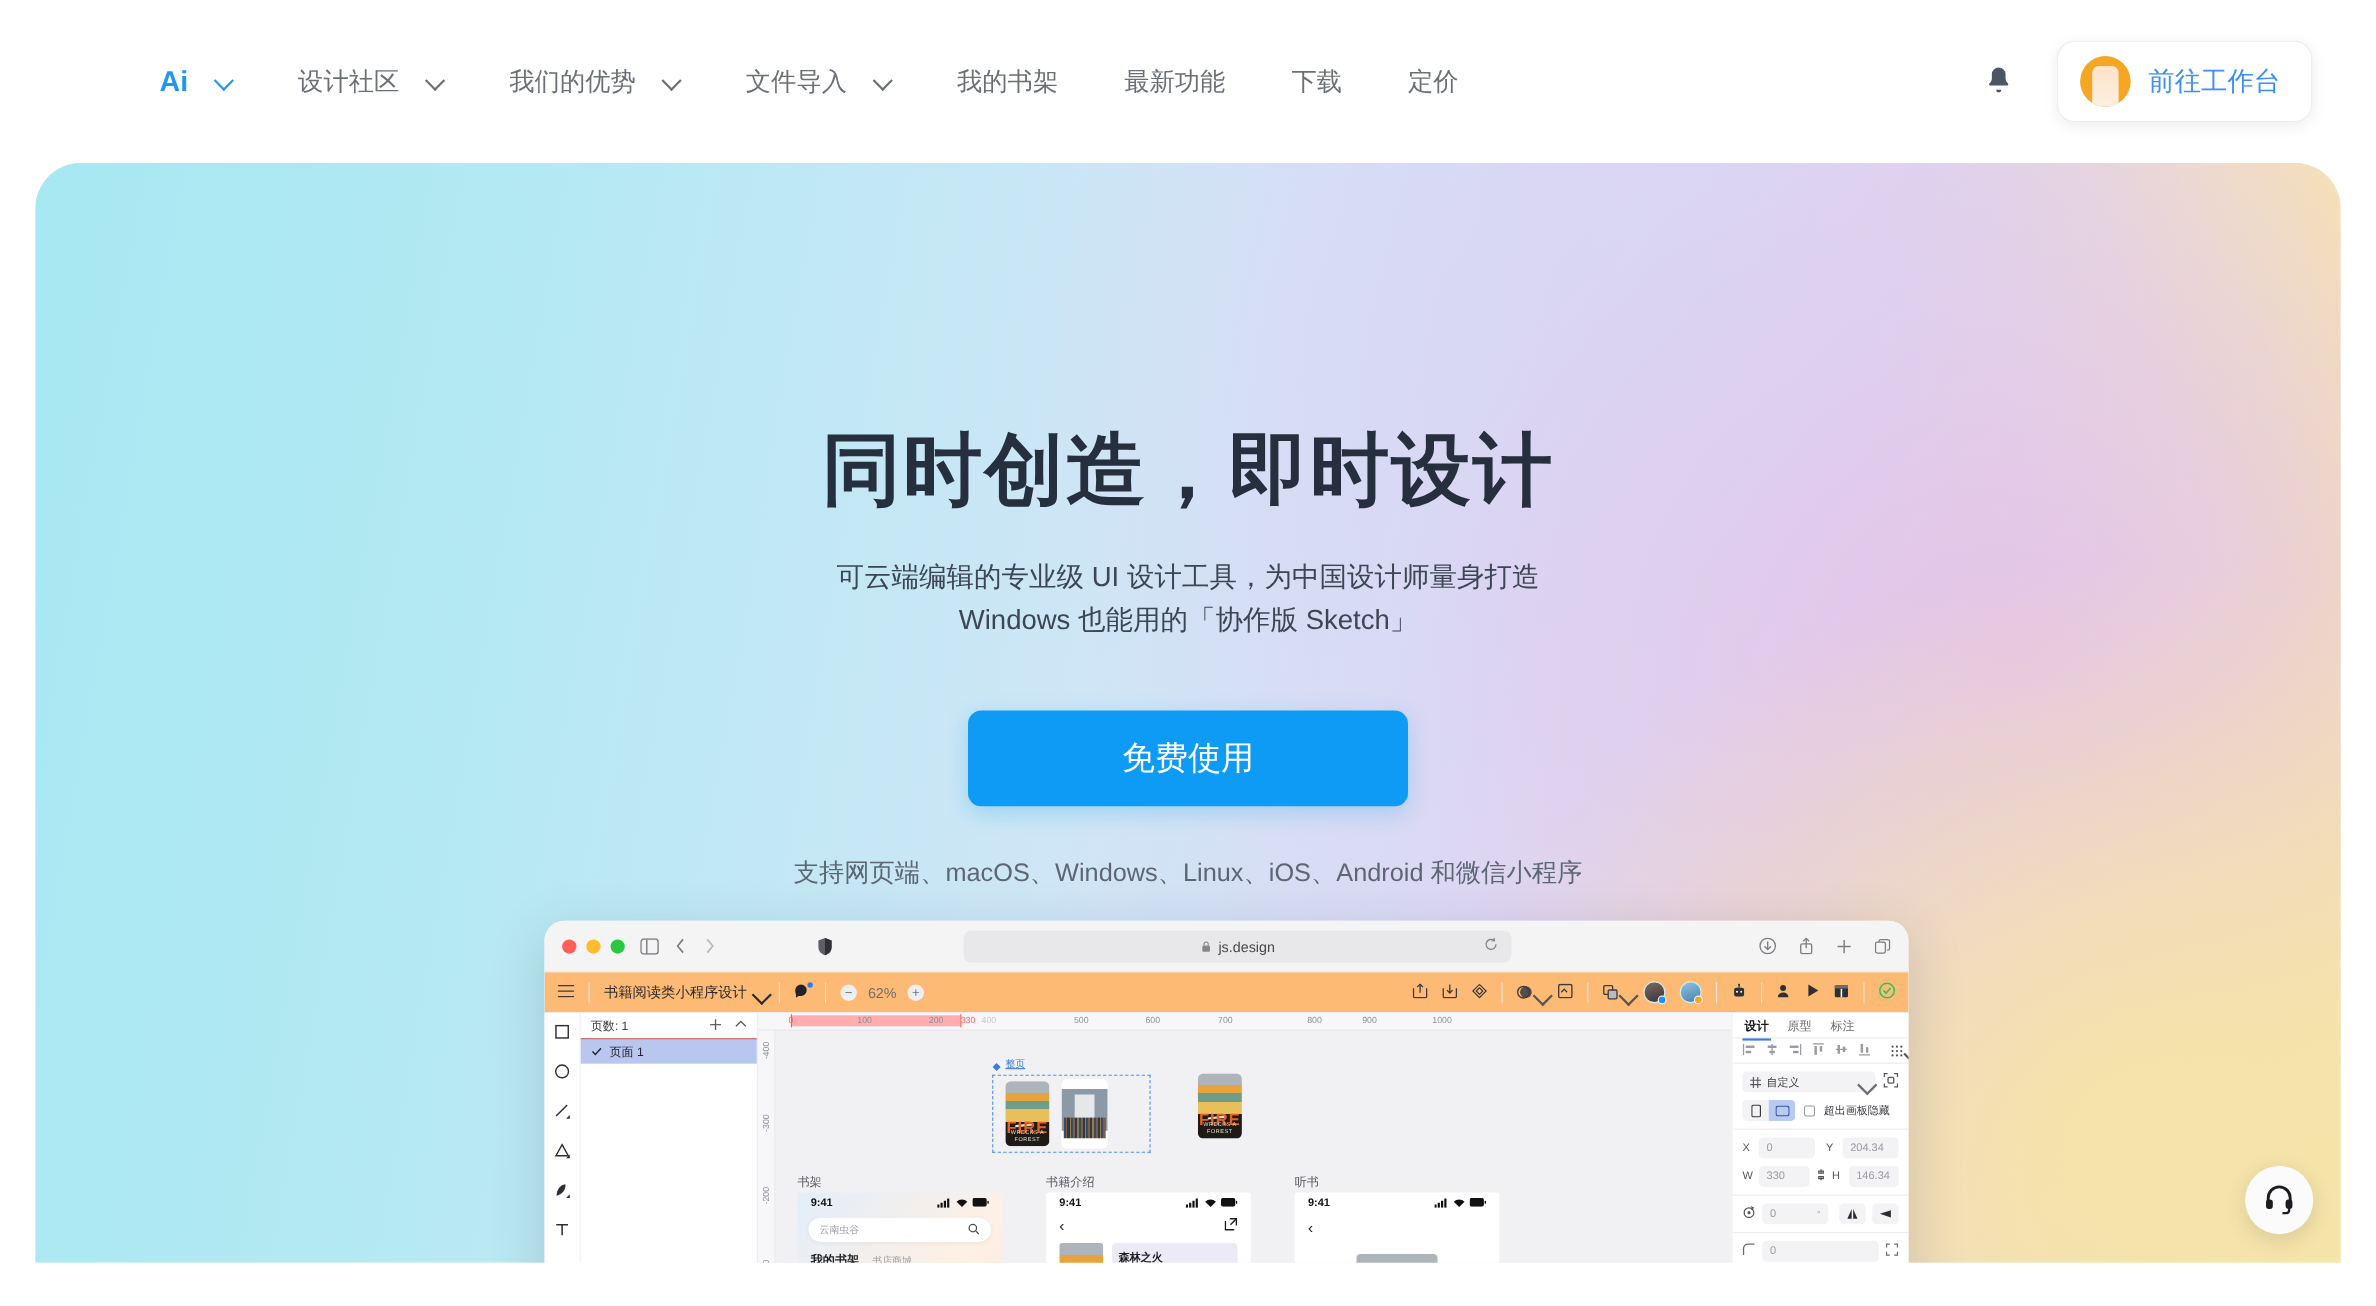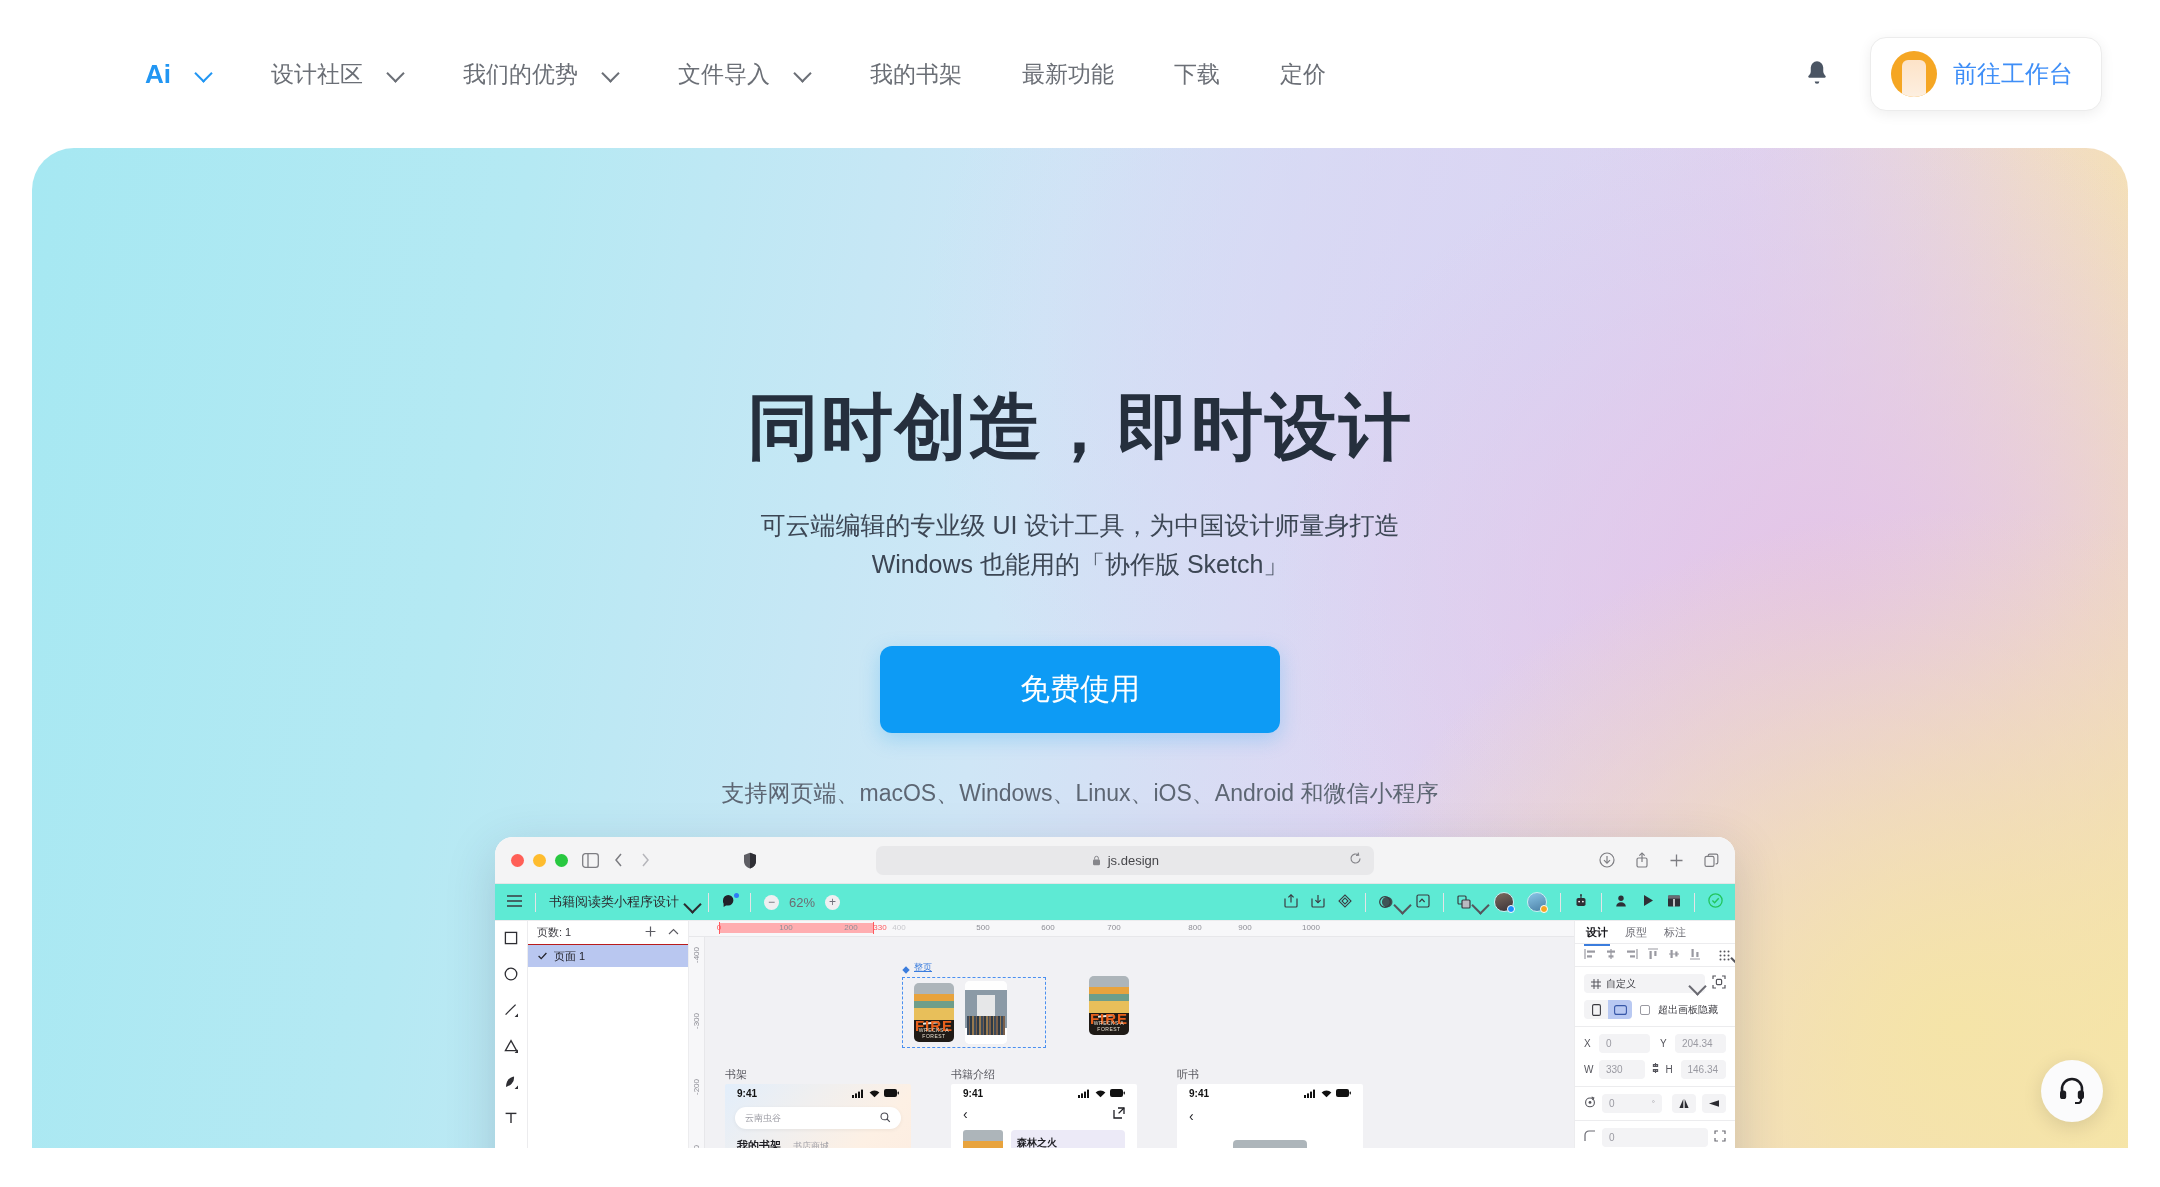--- a/index.html
+++ b/index.html
@@ -125,21 +125,21 @@
     background: #e8e8ea; border-radius: 7px;
     display: flex; align-items: center; justify-content: center; gap: 7px;
     position: relative;
   }
   .url-text { font-size: 13px; color: #47474b; }
   .url-reload { position: absolute; right: 12px; color: #86868b; }
   .chrome-right { display: flex; align-items: center; gap: 20px; margin-left: auto; }
 
   
   .apptb {
-    height: 37px; background: #5eead4; border-bottom: 1px solid #ececee;
+    height: 37px; background: #fdba74; border-bottom: 1px solid #ececee;
     display: flex; align-items: center; padding: 0 12px; gap: 13px; justify-content: space-between;
   }
   .tb-sep { width: 1px; height: 19px; background: #e4e4e6; }
   .docname { font-size: 13px; color: #2c2c30; display: flex; align-items: center; gap: 7px; }
   .zoomgrp { display: flex; align-items: center; gap: 10px; color: #6c6c72; font-size: 13px; }
   .zoombtn { width: 15px; height: 15px; border-radius: 50%; background: #efeff1; color:#70707a;
              display:flex; align-items:center; justify-content:center; font-size: 12px; line-height: 1; cursor: pointer;}
   .tb-right { margin-left: auto; display: flex; align-items: center; gap: 13px; }
   .co-av { width: 20px; height: 20px; border-radius: 50%; position: relative; border: 1.5px solid #cdeef2; }
   .co-av.a { background: linear-gradient(160deg,#7d6a5e,#3a3338); }

